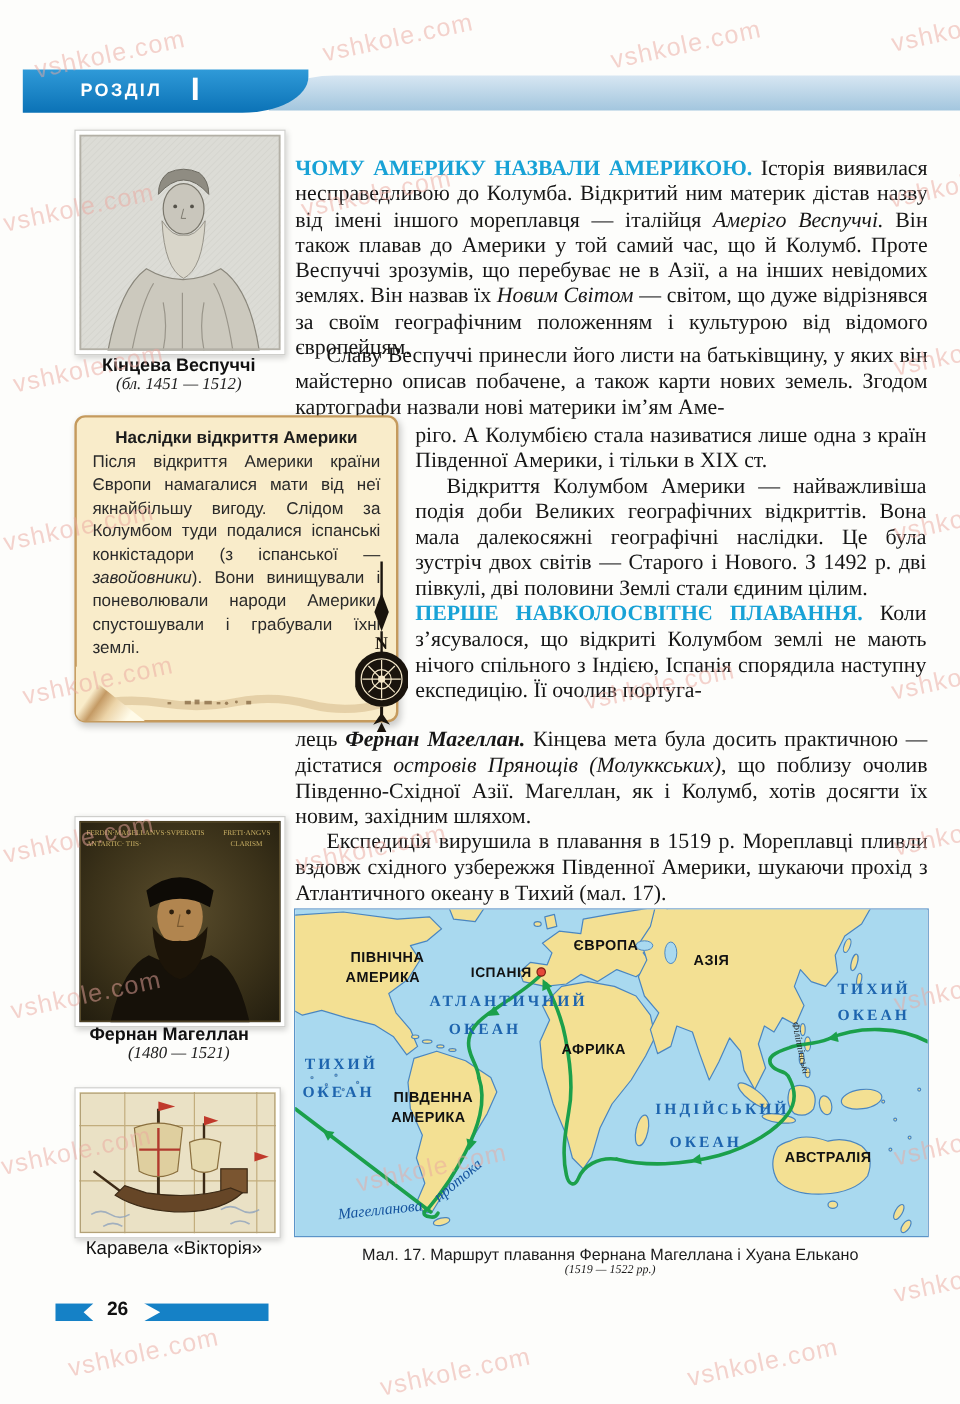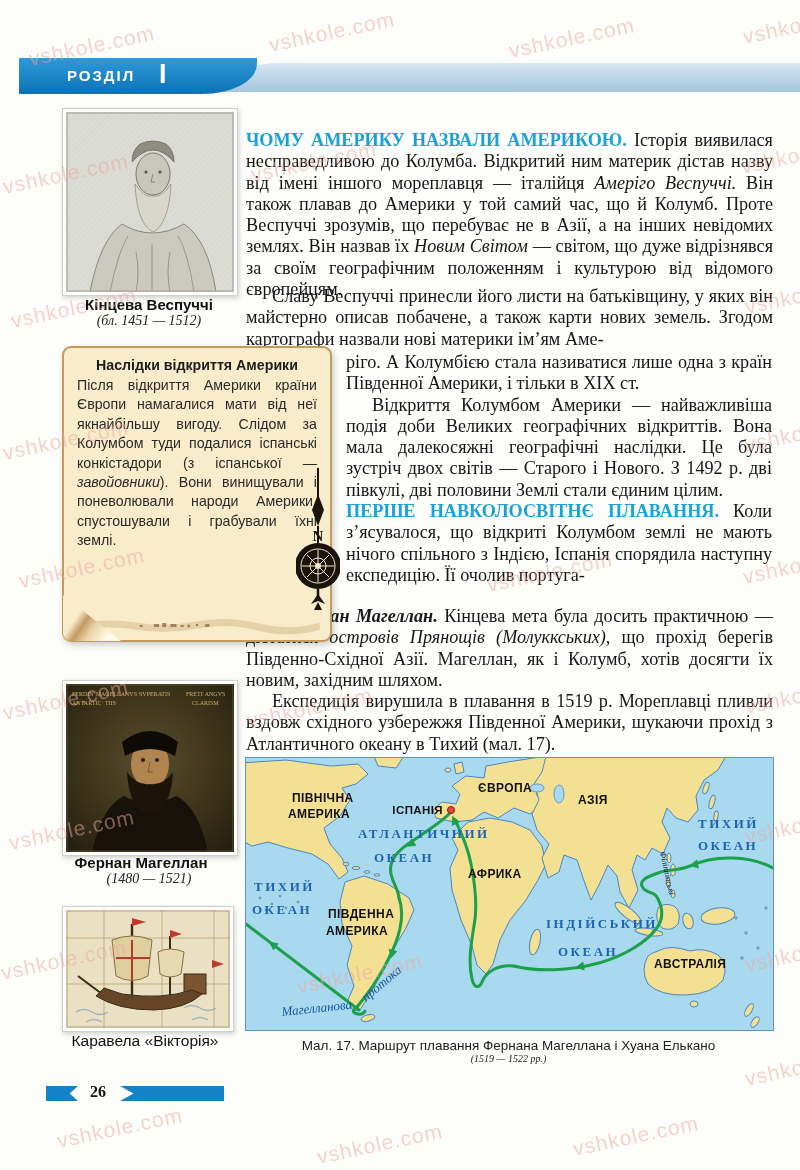--- a/index.html
+++ b/index.html
@@ -22,21 +22,21 @@
                font-weight:bold;font-size:27px;color:#fff;}
 
   
   .fig{position:absolute;background:#fff;border:1px solid #cfcfcc;box-shadow:1px 2px 5px rgba(0,0,0,.18);padding:3px;}
   .fig svg{display:block;}
   .fig-caption{position:absolute;width:190px;text-align:center;font-family:"Liberation Sans",sans-serif;
                font-weight:bold;font-size:15px;color:#111;}
   .fig-years{position:absolute;width:190px;text-align:center;font-style:italic;font-size:14px;color:#222;}
 
   
-  .note-box{position:absolute;left:62px;top:346px;width:270px;height:296px;box-sizing:border-box;
+  .note-box{position:absolute;left:62px;top:346px;width:270px;height:256px;box-sizing:border-box;
             background:#f9ecca;border:2px solid #c59a5d;border-radius:9px;
             box-shadow:2px 3px 6px rgba(0,0,0,.2);padding:9px 13px 32px 13px;
             font-family:"Liberation Sans",sans-serif;z-index:3;}
   .note-title{text-align:center;font-weight:bold;font-size:14.2px;color:#1d1d1d;margin-bottom:3px;}
   .note-body .para{margin:0;font-size:14.2px;line-height:19.4px;text-align:justify;color:#2a2a2a;}
   .note-curl{position:absolute;left:-1px;bottom:-1px;width:58px;height:46px;
              background:linear-gradient(305deg,#fffbe9 18%,#ecd4a8 40%,#c49a64 55%,#f9ecca 68%);
              clip-path:polygon(0 100%,100% 100%,0 0);border-bottom-left-radius:8px;}
   .note-art{position:absolute;left:10px;right:10px;bottom:4px;height:24px;opacity:.8;}
 
@@ -54,21 +54,21 @@
   
   .map-wrap{position:absolute;left:245px;top:757px;width:527px;height:272px;border:1px solid #5b94c8;}
   .map-caption{position:absolute;left:245px;top:1038px;width:527px;text-align:center;
                font-family:"Liberation Sans",sans-serif;font-size:13.5px;color:#1c1c1c;}
   .map-caption .cap2{font-family:"Liberation Serif",serif;font-style:italic;font-size:10px;}
 
   
   .footer-chip{position:absolute;left:46px;top:1086px;width:32px;height:15px;background:#1581c6;
                clip-path:polygon(0 0,100% 0,74% 50%,100% 100%,0 100%);}
   .page-num{position:absolute;left:78px;top:1083px;width:40px;text-align:center;
-            font-family:Liberation Serif, serif;font-weight:bold;font-size:16px;color:#111;}
+            font-family:Liberation Sans, sans-serif;font-weight:bold;font-size:16px;color:#111;}
   .footer-bar{position:absolute;left:120px;top:1086px;width:104px;height:15px;background:#1581c6;
               clip-path:polygon(0 0,100% 0,100% 100%,0 100%,13% 50%);}
 
   text{user-select:none;}
 </style>
 </head>
 <body>
 
 <div class="page">
 
@@ -216,21 +216,21 @@
     </div>
   <div class="tblock" style="left:246px;top:286px;width:527px;height:66px;">
       <p class="para indent"><span>Славу Веспуччі принесли його листи на батьківщину, у яких він майстерно описав побачене, а також карти нових земель. Згодом картографи назвали нові материки ім’ям Аме-</span></p>
     </div>
   <div class="tblock" style="left:346px;top:352px;width:426px;height:254px;">
       <p class="para"><span>ріго. А Колумбією стала називатися лише одна з країн Південної Америки, і тільки в XIX ст.</span></p>
       <p class="para indent"><span>Відкриття Колумбом Америки — найважливіша подія доби Великих географічних відкриттів. Вона мала далекосяжні географічні наслідки. Це була зустріч двох світів — Старого і Нового. З 1492 р. дві півкулі, дві половини Землі стали єдиним цілим.</span></p>
       <p class="para"><span class="seg-h">ПЕРШЕ НАВКОЛОСВІТНЄ ПЛАВАННЯ. </span><span>Коли з’ясувалося, що відкриті Колумбом землі не мають нічого спільного з Індією, Іспанія спорядила наступну експедицію. Її очолив португа-</span></p>
     </div>
   <div class="tblock" style="left:246px;top:606px;width:527px;height:150px;">
-      <p class="para"><span>лець </span><span class="seg-bi">Фернан Магеллан.</span><span> Кінцева мета була досить практичною — дістатися </span><span class="seg-i">островів Прянощів (Молуккських)</span><span>, що прохід берегів Південно-Східної Азії. Магеллан, як і Колумб, хотів досягти їх новим, західним шляхом.</span></p>
+      <p class="para"><span>лець </span><span class="seg-bi">Фернан Магеллан.</span><span> Кінцева мета була досить практичною — дістатися </span><span class="seg-i">островів Прянощів (Молуккських)</span><span>, що поблизу очолив Південно-Східної Азії. Магеллан, як і Колумб, хотів досягти їх новим, західним шляхом.</span></p>
       <p class="para indent"><span>Експедиція вирушила в плавання в 1519 р. Мореплавці пливли вздовж східного узбережжя Південної Америки, шукаючи прохід з Атлантичного океану в Тихий (мал. 17).</span></p>
     </div>
 
   <div class="map-wrap">
     <svg width="527" height="272" viewBox="0 0 527 272">
       <rect width="527" height="272" fill="#a9d9ef"></rect>
       <g fill="#f3e093" stroke="#4a86c0" stroke-width="1" stroke-linejoin="round">
         <path d="M-5 5 L40 2 L85 8 L112 6 L122 16 L110 26 L96 30 L104 42 L94 58 L78 70 L84 86 L96 100 L102 114 L93 121 L82 106 L66 96 L42 90 L22 84 L6 88 L-5 82 Z"></path>
         <path d="M128 -2 L158 -2 L150 10 L132 8 Z"></path>
         <ellipse cx="100" cy="106" rx="3" ry="1.5"></ellipse>

